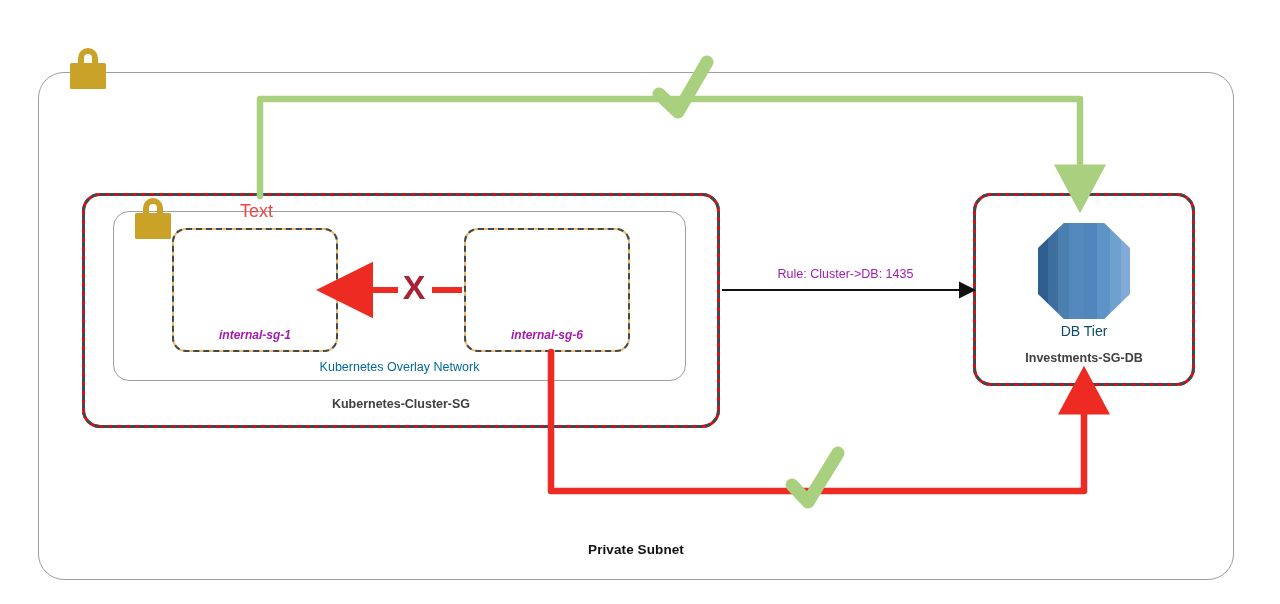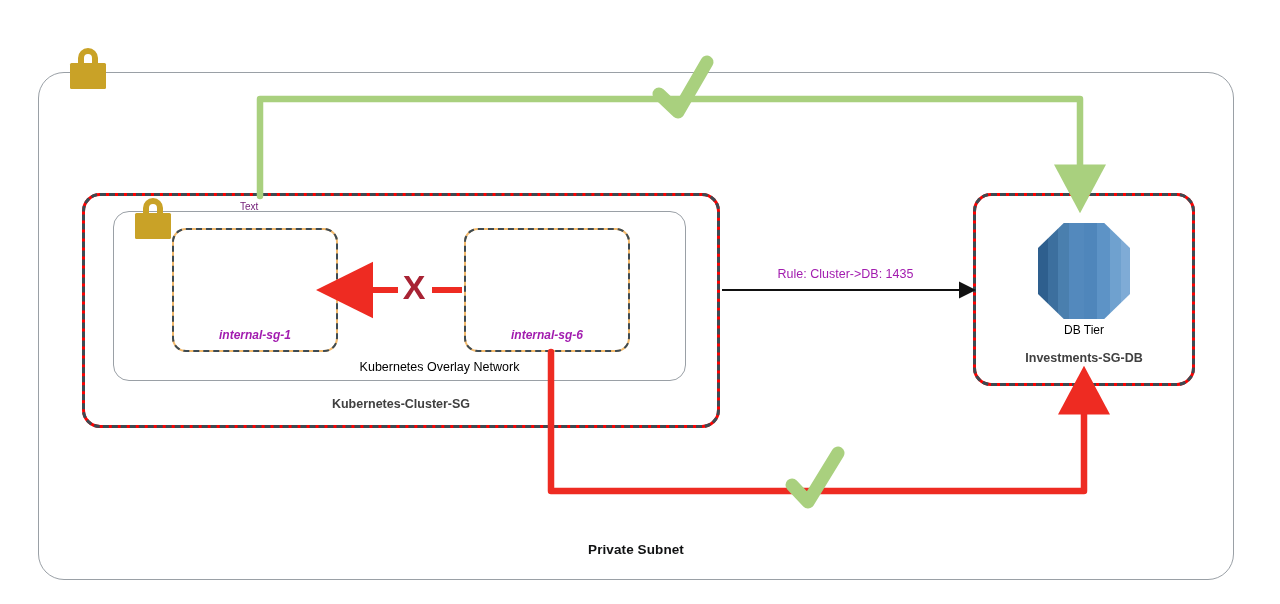--- a/index.html
+++ b/index.html
@@ -70,22 +70,21 @@
   .overlay-net {
     left: 113px; top: 211px; width: 573px; height: 170px;
     border: 1.3px solid #9aa0a6;
     border-radius: 16px;
     background: #ffffff;
   }
   .overlay-net-label {
     left: 113px; top: 360px; width: 573px;
     text-align: center;
     font-size: 12.5px;
-    color: #000000;
-    margin-left: 40px;
+    color: #0369a1;
   }
 
   
   .podbox {
     background: #ffffff;
     border: 2.4px solid #f3b96b;
     border-radius: 14px;
   }
   .podbox::after {
     content: "";
@@ -145,29 +144,29 @@
       #5389bd 34%, #5389bd 50%,
       #4f86bb 50%, #4f86bb 64%,
       #5d93c6 64%, #5d93c6 78%,
       #6fa1cf 78%, #6fa1cf 90%,
       #7fabd6 90%, #7fabd6 100%);
   }
   .db-tier-label {
     position: absolute;
     left: 0; right: 0; top: 127px;
     text-align: center;
-    font-size: 12px;
-    color: #000000;
+    font-size: 14px;
+    color: #0c4a6e;
   }
 
   
   .text-label {
     left: 240px; top: 201px;
-    font-size: 10px;
-    color: #701a75;
+    font-size: 18px;
+    color: #ef4444;
   }
 
   
   .rule-label {
     left: 728px; top: 267px; width: 235px;
     text-align: center;
     font-size: 12.5px;
     color: #a21caf;
   }
 

